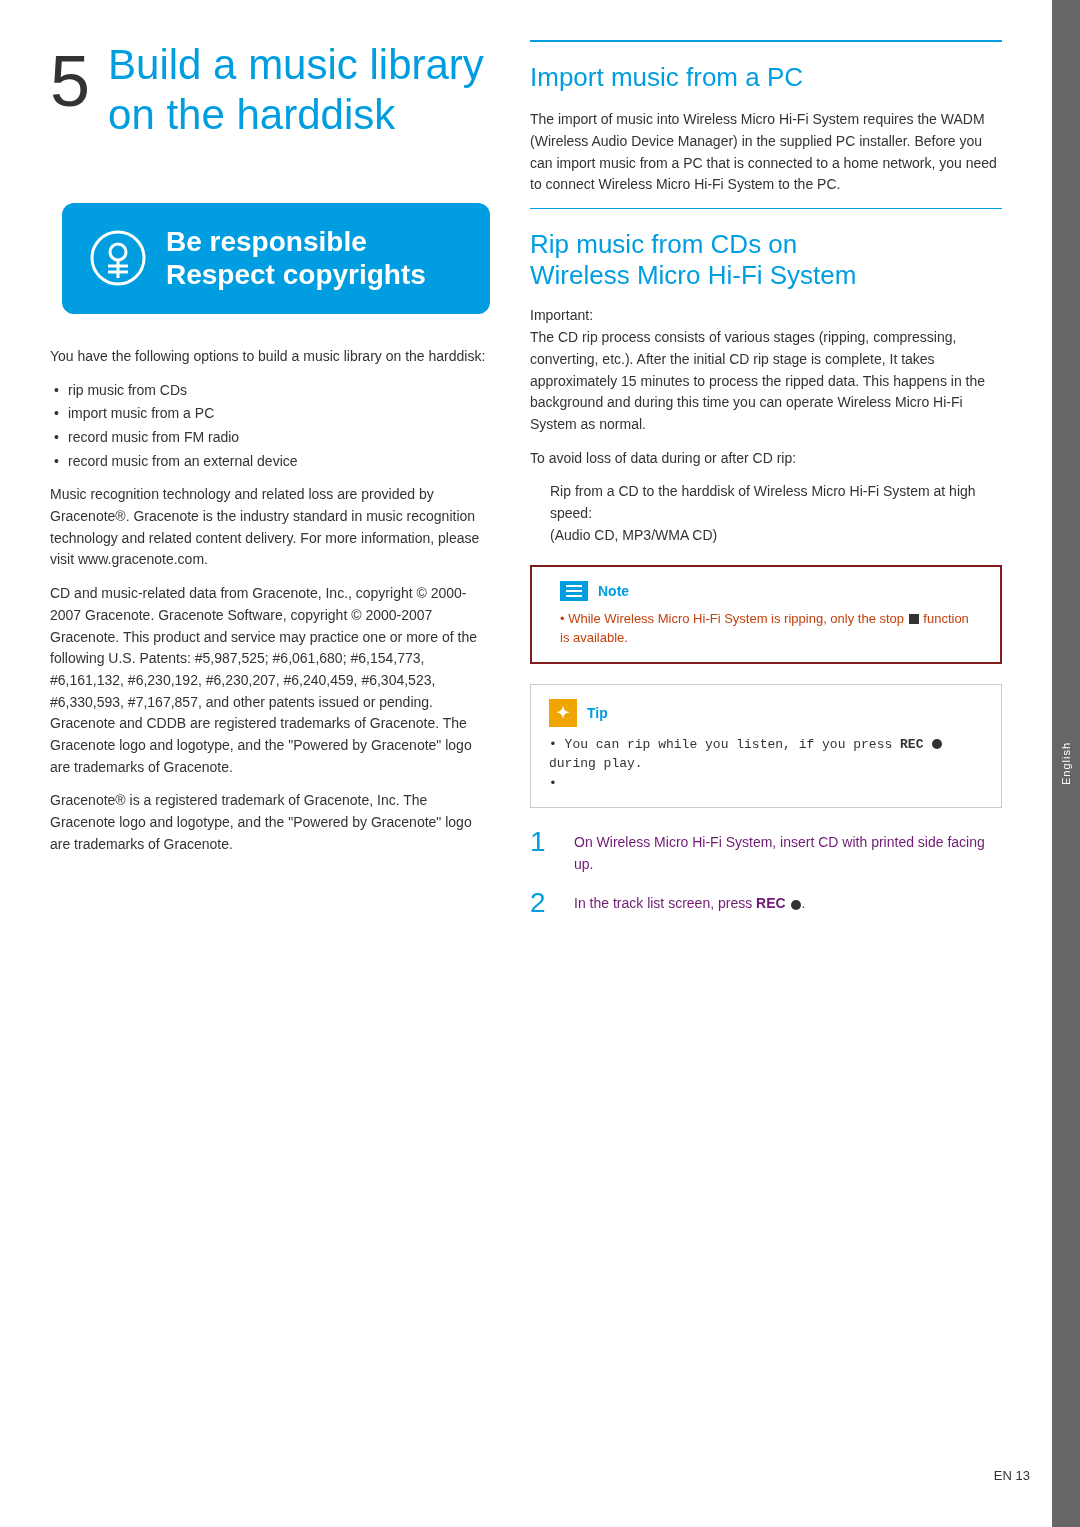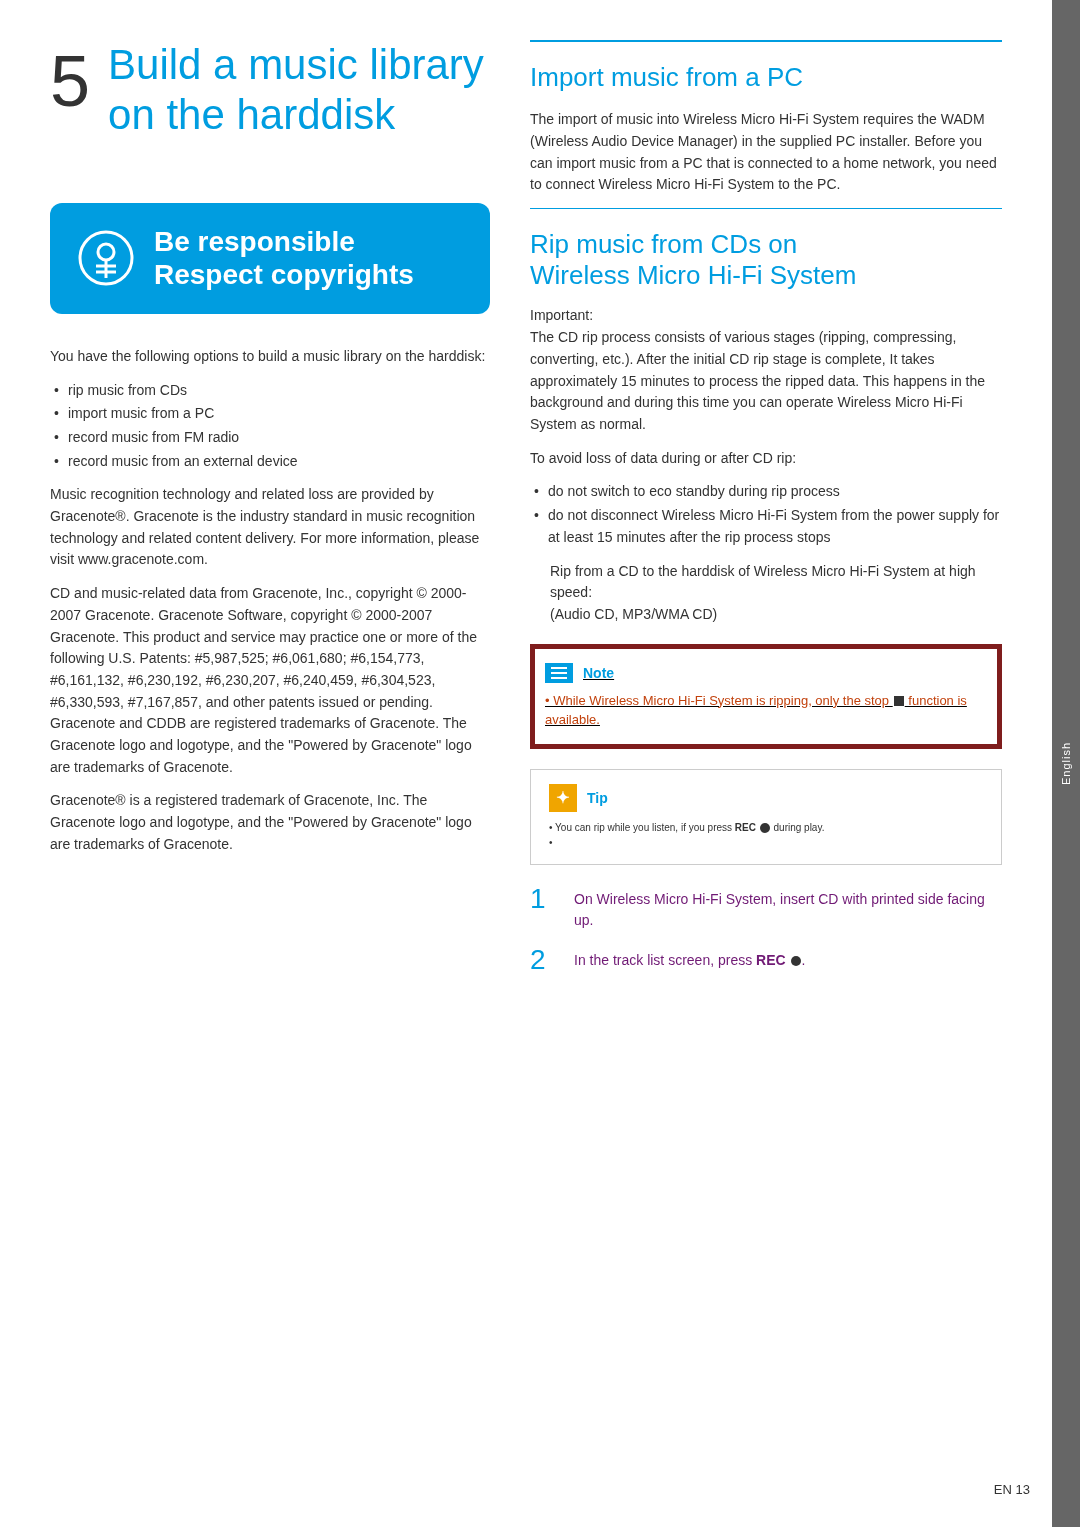--- a/index.html
+++ b/index.html
@@ -84,20 +84,21 @@
 
     
     .copyright-box {
       background: #009de0;
       border-radius: 12px;
       padding: 22px 28px;
       display: flex;
       align-items: center;
       gap: 20px;
       margin-bottom: 32px;
+      margin-left: 12px;
     }
     .copyright-icon {
       width: 56px;
       height: 56px;
       flex-shrink: 0;
     }
     .copyright-text {
       font-size: 28px;
       font-weight: bold;
       color: #fff;
@@ -147,24 +148,23 @@
     .section-heading {
       font-size: 26px;
       font-weight: 300;
       color: #009de0;
       line-height: 1.2;
       margin-bottom: 16px;
     }
 
     
     .note-box {
-      border: 5px solid #7f1d1d;
-      padding: 14px 10px;
+      border: 2px solid #7f1d1d;
+      padding: 14px 28px;
       margin-bottom: 20px;
-      text-decoration: underline;
     }
     .note-header {
       display: flex;
       align-items: center;
       gap: 10px;
       margin-bottom: 8px;
     }
     .note-icon {
       width: 28px;
       height: 20px;
@@ -218,23 +218,24 @@
       font-size: 16px;
       color: white;
       font-weight: bold;
     }
     .tip-label {
       font-size: 14px;
       color: #009de0;
       font-weight: bold;
     }
     .tip-text {
-      font-size: 10px;
+      font-size: 13px;
       color: #333;
       line-height: 1.5;
+      font-family: Liberation Mono, monospace;
     }
 
     
     .step {
       display: flex;
       gap: 16px;
       margin-bottom: 14px;
       align-items: flex-start;
     }
     .step-number {
@@ -251,21 +252,21 @@
       line-height: 1.55;
       padding-top: 4px;
     }
     .step-text strong {
       font-weight: bold;
     }
 
     
     .page-footer {
       position: absolute;
-      bottom: 30px;
+      bottom: 44px;
       right: 50px;
       font-size: 13px;
       color: #333;
     }
 
     .important-label {
       font-size: 14px;
       color: #333;
       margin-bottom: 4px;
     }
@@ -354,24 +355,20 @@
         <span>Wireless Micro Hi-Fi System</span>
       </h2>
 
       <p class="important-label">
         <span>Important:</span>
       </p>
 
       <p class="body-text">The CD rip process consists of various stages (ripping, compressing, converting, etc.). After the initial CD rip stage is complete, It takes approximately 15 minutes to process the ripped data. This happens in the background and during this time you can operate Wireless Micro Hi-Fi System as normal.</p>
 
       <p class="body-text">To avoid loss of data during or after CD rip:</p>
-      <ul class="bullet-list">
-        <li>do not switch to eco standby during rip process</li>
-        <li>do not disconnect Wireless Micro Hi-Fi System from the power supply for at least 15 minutes after the rip process stops</li>
-      </ul>
 
       <p class="body-text" style="margin-left: 20px; margin-top: 10px; margin-bottom: 18px;">
         Rip from a CD to the harddisk of Wireless Micro Hi-Fi System at high speed:<br>
         (Audio CD, MP3/WMA CD)
       </p>
 
       <div class="note-box">
         <div class="note-header">
           <div class="note-icon">
             <div class="note-icon-lines">

